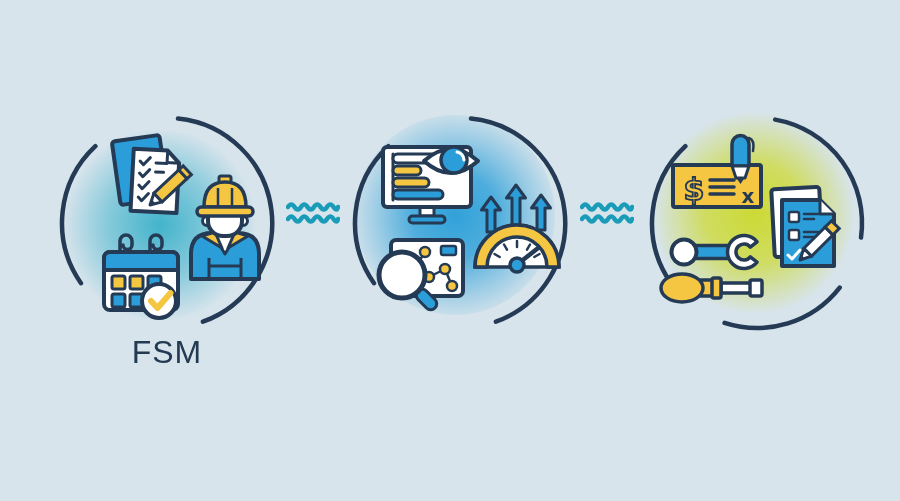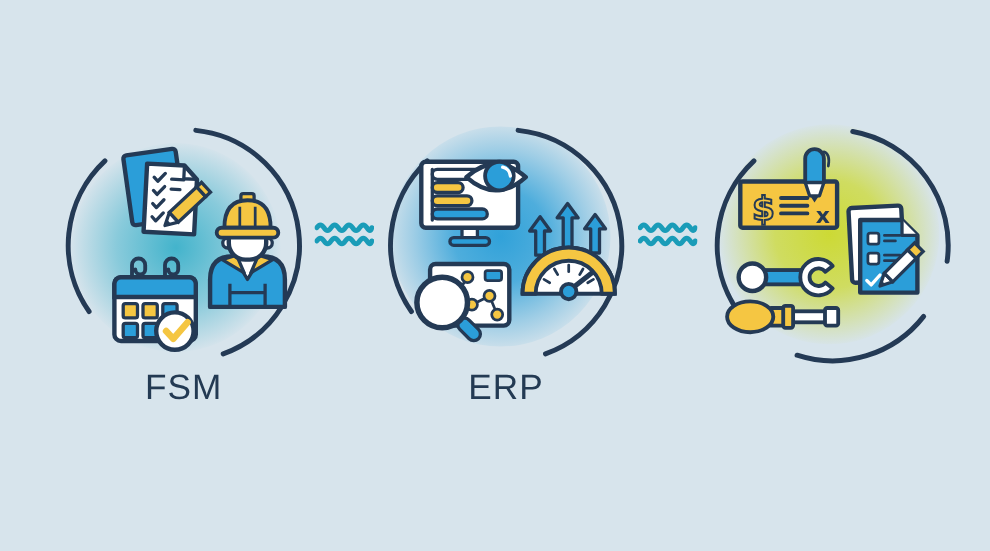--- a/index.html
+++ b/index.html
@@ -143,21 +143,20 @@
           <circle cx="84" cy="169" r="5"></circle>
             <circle cx="100" cy="161" r="5"></circle>
           <circle cx="107" cy="178" r="5"></circle>
         </g>
         <g transform="rotate(45 73 183)">
           <rect x="73" y="177" width="24" height="12" rx="6" fill="#2b9ed9" stroke="#243a55" stroke-width="3"></rect>
         </g>
         <circle cx="57" cy="167" r="23" fill="#ffffff" stroke="#243a55" stroke-width="5"></circle>
       </g>
     </svg>
-    <div class="label">ERP</div>
   </div>
 
   <svg class="connector" style="left:580px;" width="54" height="28" viewBox="0 0 54 28">
     <g fill="none" stroke="#1a9cb8" stroke-width="4.5" stroke-linecap="round">
       <path d="M2 6 Q5.25 1 8.5 6 T15 6 T21.5 6 T28 6 T34.5 6 T41 6 T47.5 6 T52 6"></path>
       <path d="M2 18 Q5.25 13 8.5 18 T15 18 T21.5 18 T28 18 T34.5 18 T41 18 T47.5 18 T52 18"></path>
     </g>
   </svg>
 
   <div class="group" style="left:642px;top:108px;">

